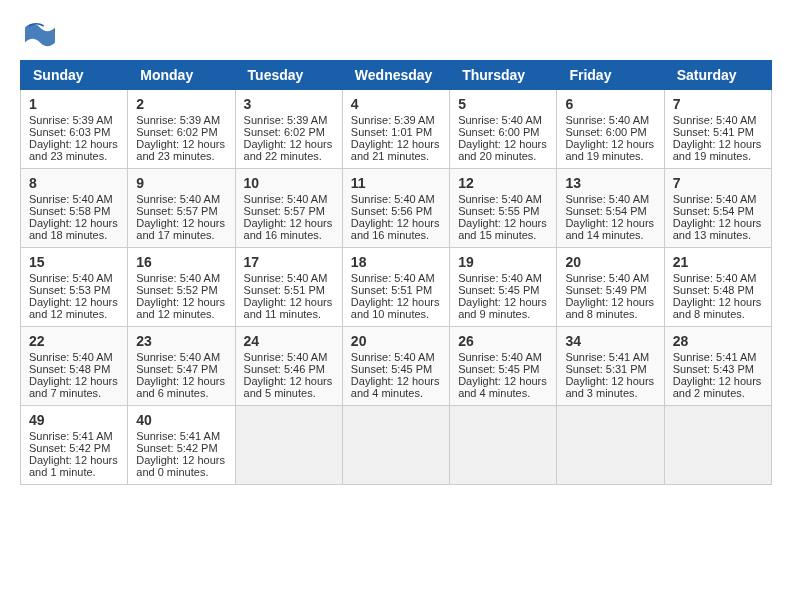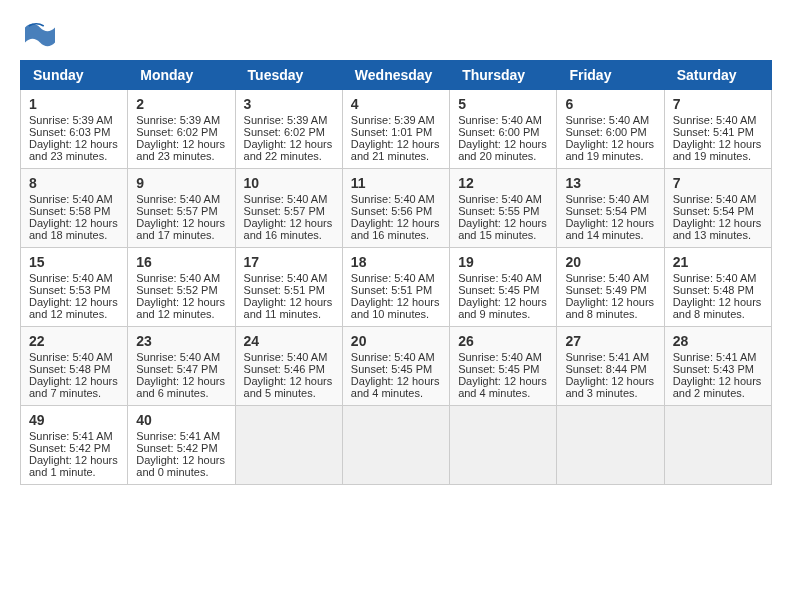--- a/index.html
+++ b/index.html
@@ -222,23 +222,23 @@
         <span>Sunset: 5:46 PM</span><br>
         <span>Daylight: 12 hours and 5 minutes.</span></td>
         <td><span class="day-number">20</span>
         <span>Sunrise: 5:40 AM</span><br>
         <span>Sunset: 5:45 PM</span><br>
         <span>Daylight: 12 hours and 4 minutes.</span></td>
         <td><span class="day-number">26</span>
         <span>Sunrise: 5:40 AM</span><br>
         <span>Sunset: 5:45 PM</span><br>
         <span>Daylight: 12 hours and 4 minutes.</span></td>
-        <td><span class="day-number">27</span>
-        <span>Sunrise: 5:41 AM</span><br>
-        <span>Sunset: 8:44 PM</span><br>
+        <td><span class="day-number">34</span>
+        <span>Sunrise: 5:41 AM</span><br>
+        <span>Sunset: 5:31 PM</span><br>
         <span>Daylight: 12 hours and 3 minutes.</span></td>
         <td><span class="day-number">28</span>
         <span>Sunrise: 5:41 AM</span><br>
         <span>Sunset: 5:43 PM</span><br>
         <span>Daylight: 12 hours and 2 minutes.</span></td>
       </tr>
       <tr>
         <td><span class="day-number">49</span>
         <span>Sunrise: 5:41 AM</span><br>
         <span>Sunset: 5:42 PM</span><br>

